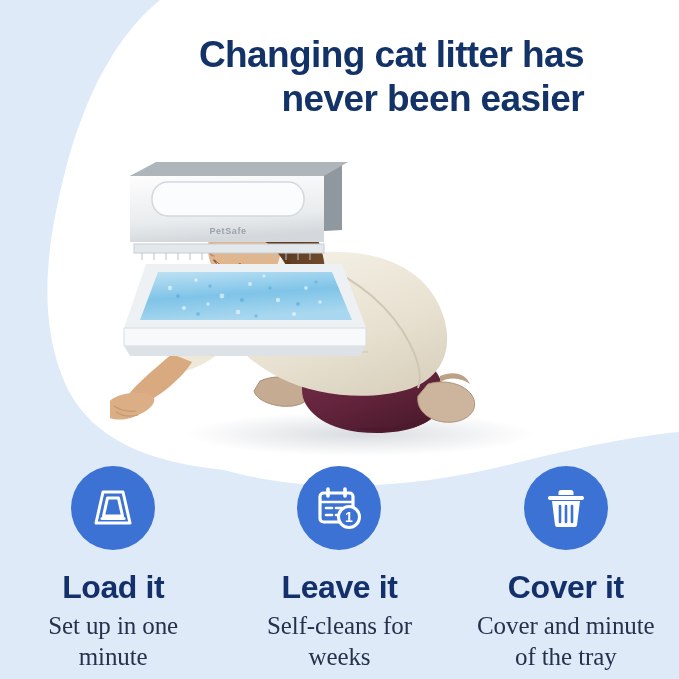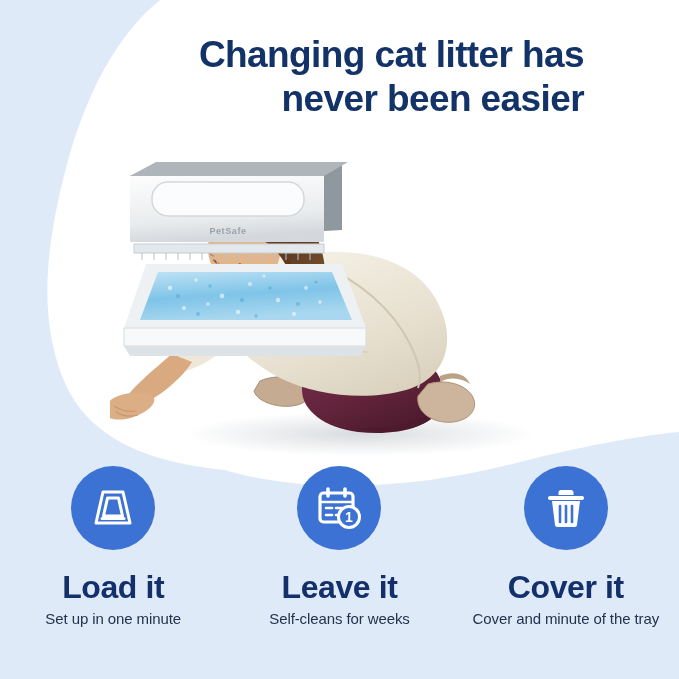--- a/index.html
+++ b/index.html
@@ -67,26 +67,27 @@
   .f-title {
     margin-top:20px;
     font-size:32px;
     font-weight:bold;
     color:#13306b;
     letter-spacing:-0.4px;
     line-height:1.1;
   }
   .f-desc {
     margin-top:5px;
-    font-size:15px;
+    font-size:25px;
     color:#24324c;
     line-height:1.24;
     text-align:center;
     max-width:200px;
     letter-spacing:-0.1px;
+    font-family:Liberation Serif, serif;
   }
 </style>
 </head>
 <body>
 
 <div id="stage">
 
   <svg class="bg-layer" viewBox="0 0 679 679" preserveAspectRatio="none">
     <rect x="0" y="0" width="679" height="679" fill="#dfeaf9"></rect>
     <path fill="#ffffff" d="M 679,0

